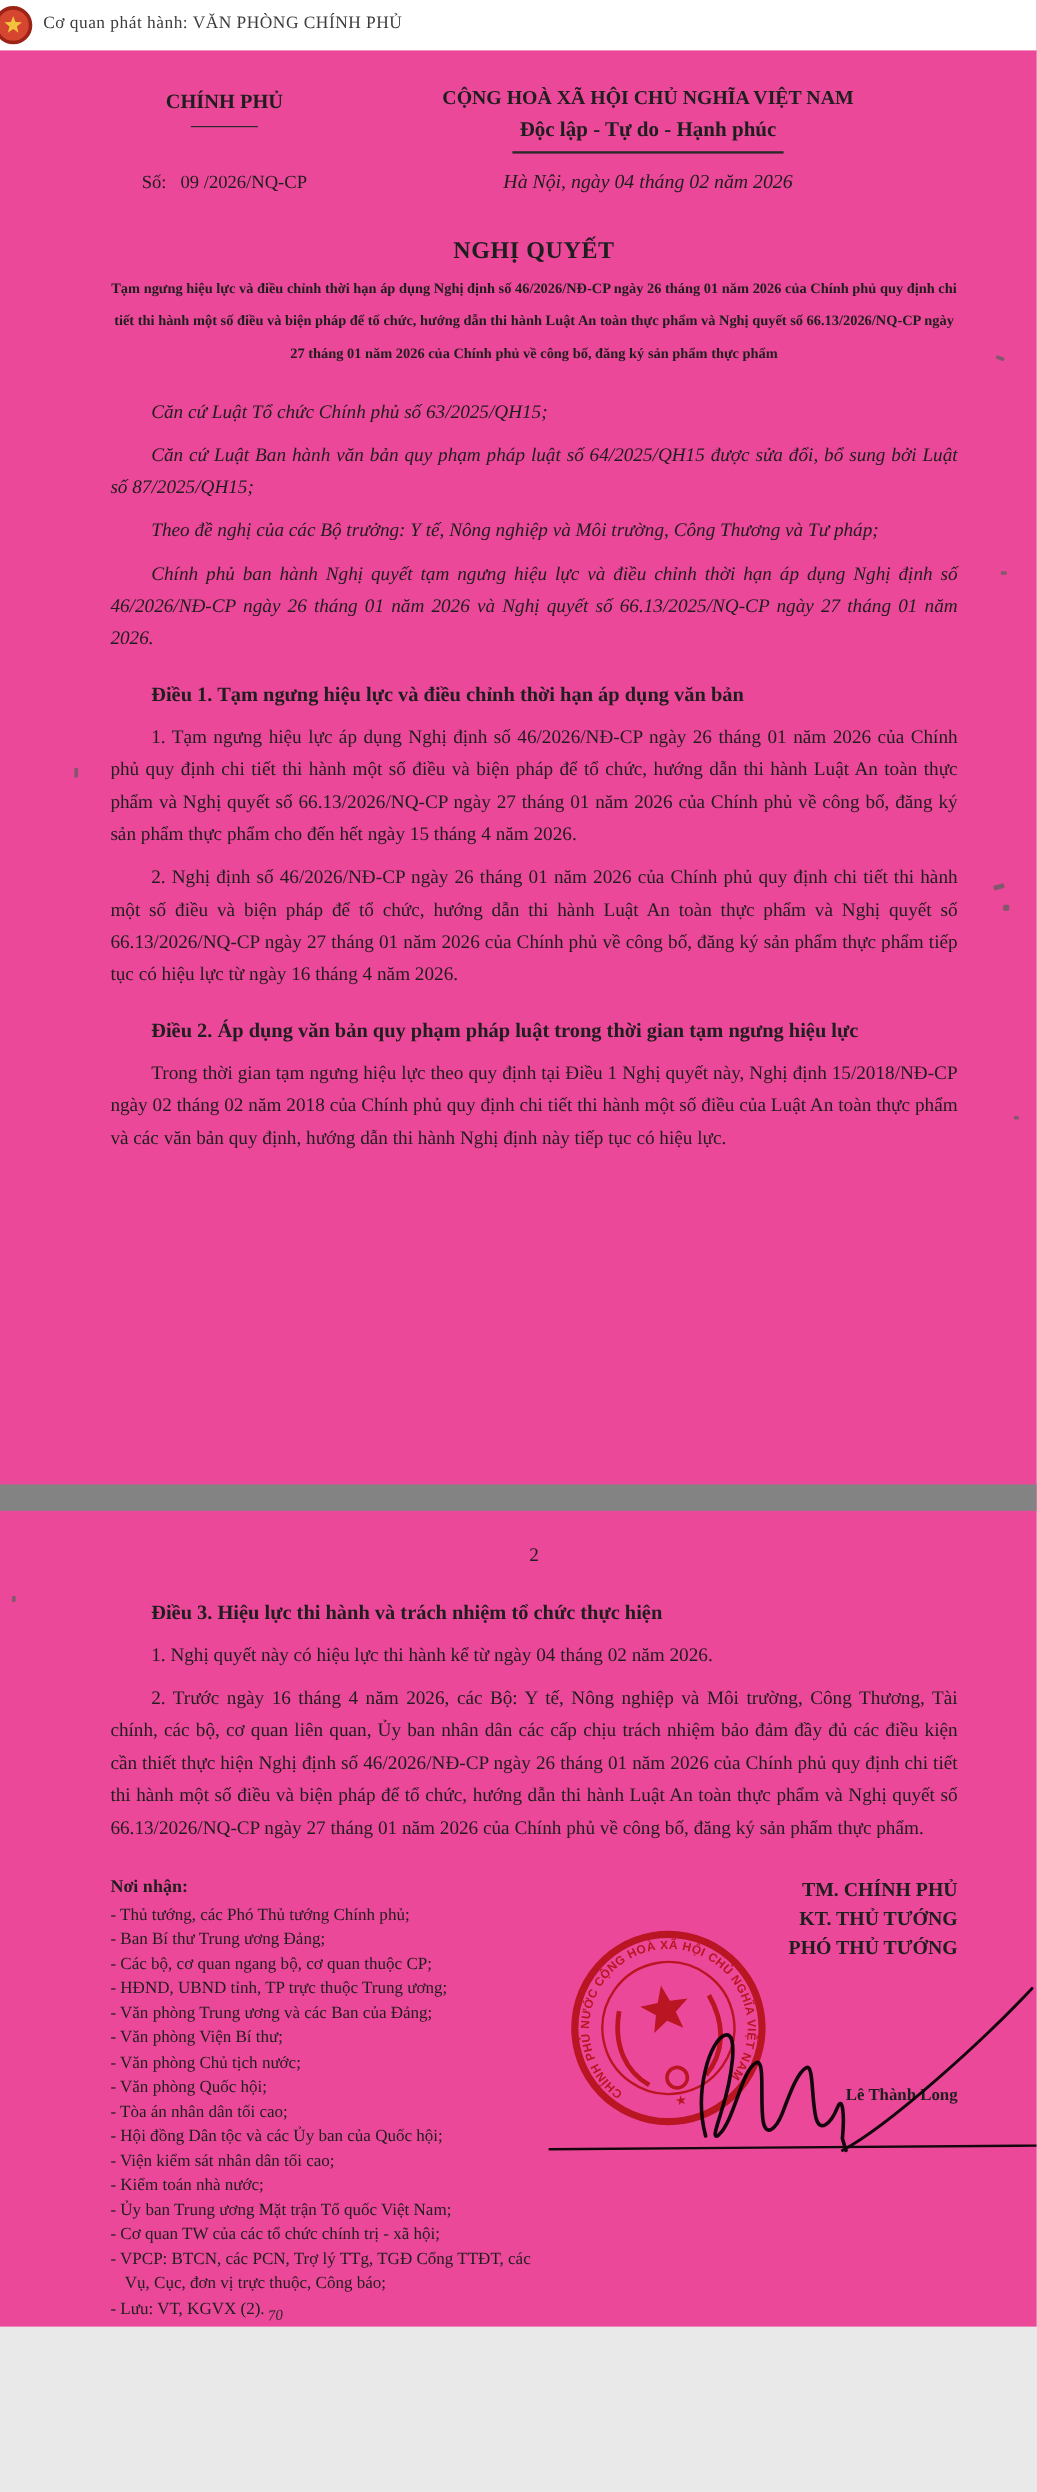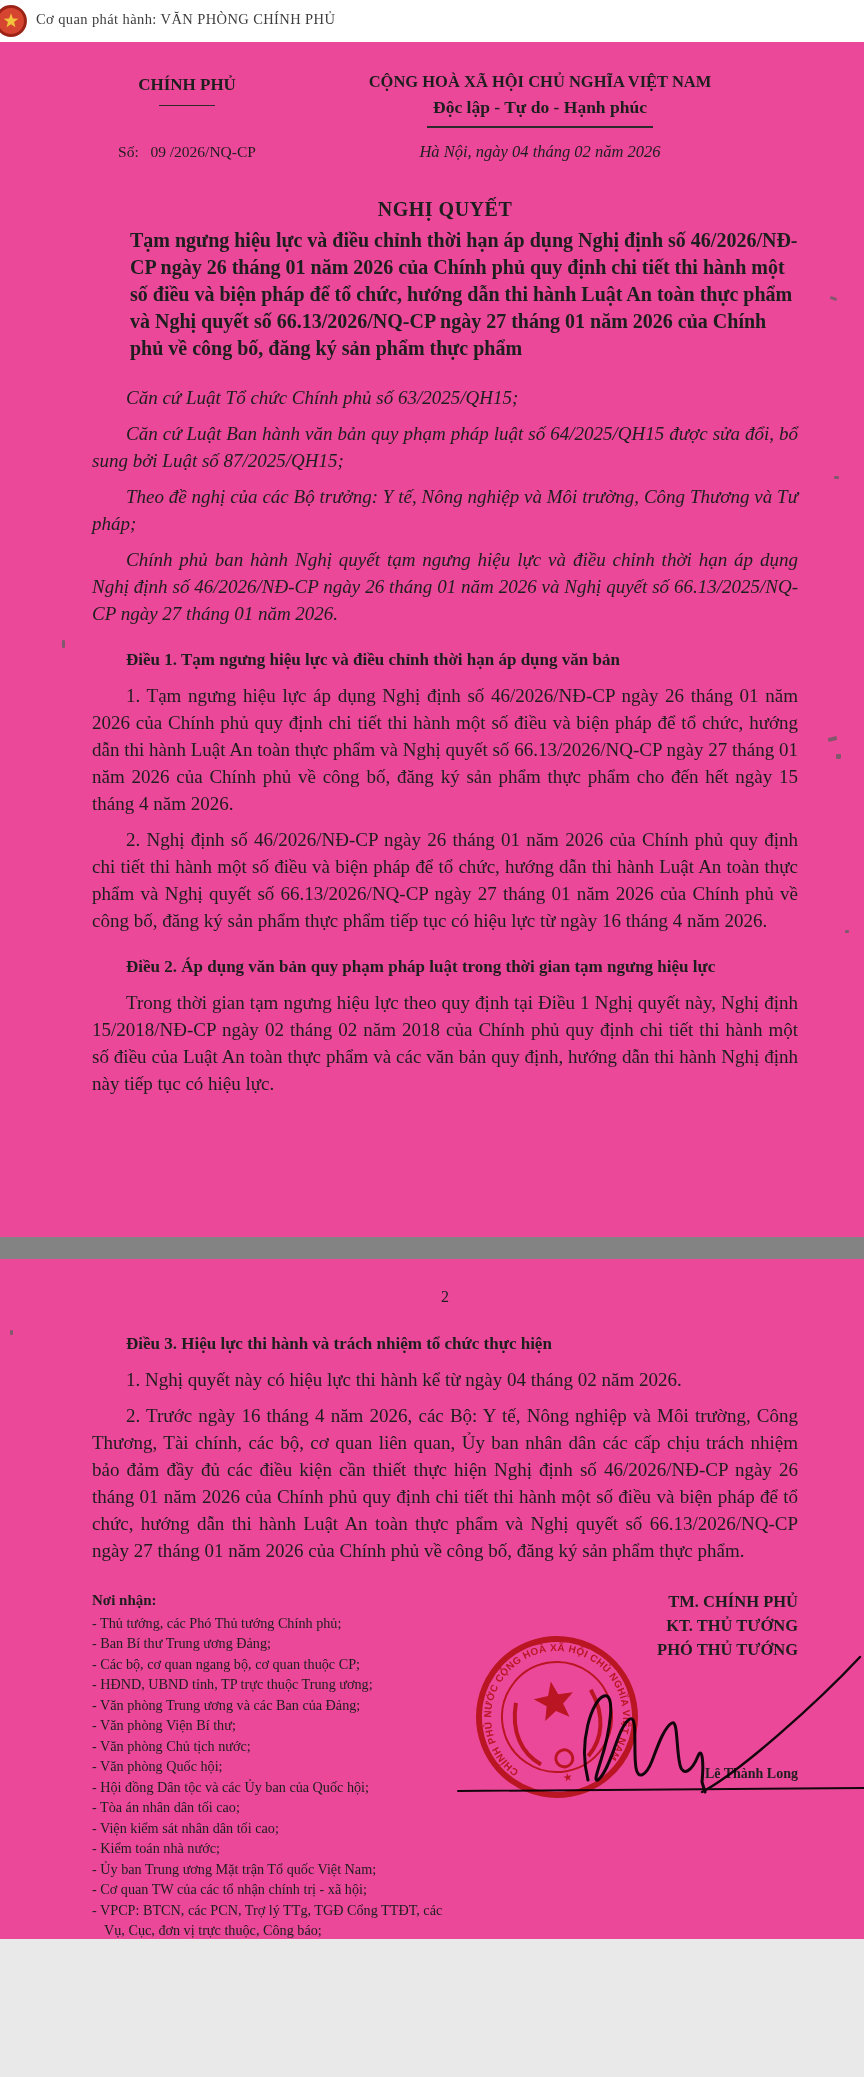--- a/index.html
+++ b/index.html
@@ -16,23 +16,23 @@
   .hdr-left{width:190px;text-align:center;font-weight:bold;font-size:17px;padding-top:15px;}
   .hdr-left .rule{width:56px;border-top:1.6px solid #2b2b2b;margin:10px auto 0;}
   .hdr-right{flex:1;text-align:center;font-weight:bold;padding-top:12px;}
   .motto1{font-size:16.5px;}
   .motto2{font-size:17.5px;margin-top:5px;}
   .hdr-right .rule{width:226px;border-top:2px solid #2b2b2b;margin:8px auto 0;}
   .hdr2{display:flex;margin-top:14px;align-items:baseline;}
   .doc-number{width:190px;text-align:center;font-size:15.5px;white-space:pre;}
   .place-date{flex:1;text-align:center;font-style:italic;font-size:16.5px;}
   .doc-type{margin-top:36px;text-align:center;font-weight:bold;font-size:20px;letter-spacing:.5px;}
-  .doc-title{margin-top:6px;text-align:left;font-weight:bold;font-size:20px;line-height:27px;margin-left:38px;}
+  .doc-title{margin-top:6px;text-align:center;font-weight:bold;font-size:12px;line-height:27px;}
   .preamble-wrap{margin-top:22px;}
-  .par{font-size:19px;line-height:27px;text-align:justify;text-indent:34px;margin:9px 0 0;}
+  .par{font-size:16px;line-height:27px;text-align:justify;text-indent:34px;margin:9px 0 0;}
   .preamble{font-style:italic;}
   .art-heading{font-weight:bold;font-size:17px;line-height:27px;text-align:justify;
                text-indent:34px;margin-top:19px;}
   
   .separator{position:absolute;left:0;right:0;top:1237px;height:22px;background:#838383;}
   .bottombar{position:absolute;left:0;right:0;top:2065px;height:12px;background:#8a8a8a;}
   
   .page2{position:absolute;top:1288px;left:92px;width:706px;}
   .page-number{text-align:center;font-size:16px;}
   .art3-heading{margin-top:24px;}
@@ -114,26 +114,26 @@
       <div class="recipients">
         <div class="recipients-label">Nơi nhận:</div>
         <div class="recipient">- Thủ tướng, các Phó Thủ tướng Chính phủ;</div>
         <div class="recipient">- Ban Bí thư Trung ương Đảng;</div>
         <div class="recipient">- Các bộ, cơ quan ngang bộ, cơ quan thuộc CP;</div>
         <div class="recipient">- HĐND, UBND tỉnh, TP trực thuộc Trung ương;</div>
         <div class="recipient">- Văn phòng Trung ương và các Ban của Đảng;</div>
         <div class="recipient">- Văn phòng Viện Bí thư;</div>
         <div class="recipient">- Văn phòng Chủ tịch nước;</div>
         <div class="recipient">- Văn phòng Quốc hội;</div>
+        <div class="recipient">- Tòa án nhân dân tối cao;</div>
         <div class="recipient">- Hội đồng Dân tộc và các Ủy ban của Quốc hội;</div>
-        <div class="recipient">- Tòa án nhân dân tối cao;</div>
         <div class="recipient">- Viện kiểm sát nhân dân tối cao;</div>
         <div class="recipient">- Kiểm toán nhà nước;</div>
         <div class="recipient">- Ủy ban Trung ương Mặt trận Tổ quốc Việt Nam;</div>
-        <div class="recipient">- Cơ quan TW của các tổ nhận chính trị - xã hội;</div>
+        <div class="recipient">- Cơ quan TW của các tổ chức chính trị - xã hội;</div>
         <div class="recipient">- VPCP: BTCN, các PCN, Trợ lý TTg, TGĐ Cổng TTĐT, các Vụ, Cục, đơn vị trực thuộc, Công báo;</div>
         <div class="recipient"><span>- Lưu: VT, KGVX (2).</span><span class="handwritten">70</span></div>
       </div>
 
       <div class="sig-col">
         <div class="sig-line">TM. CHÍNH PHỦ</div>
         <div class="sig-line">KT. THỦ TƯỚNG</div>
         <div class="sig-line">PHÓ THỦ TƯỚNG</div>
 
         <div class="stamp-wrap">

